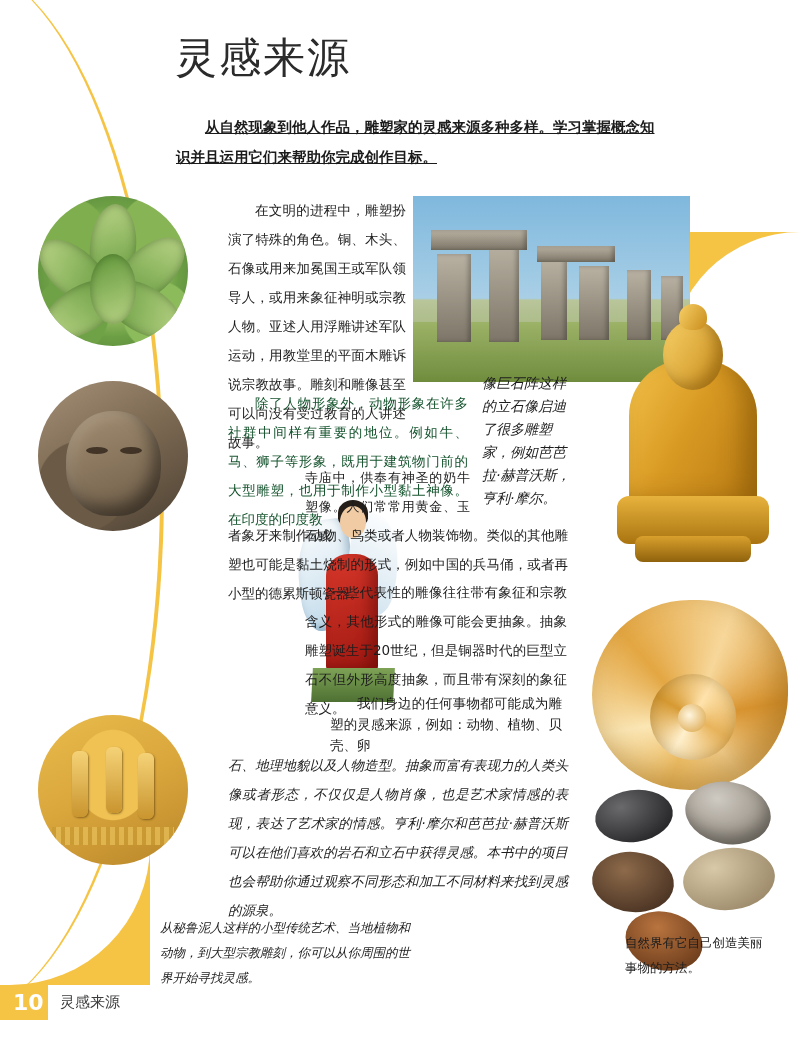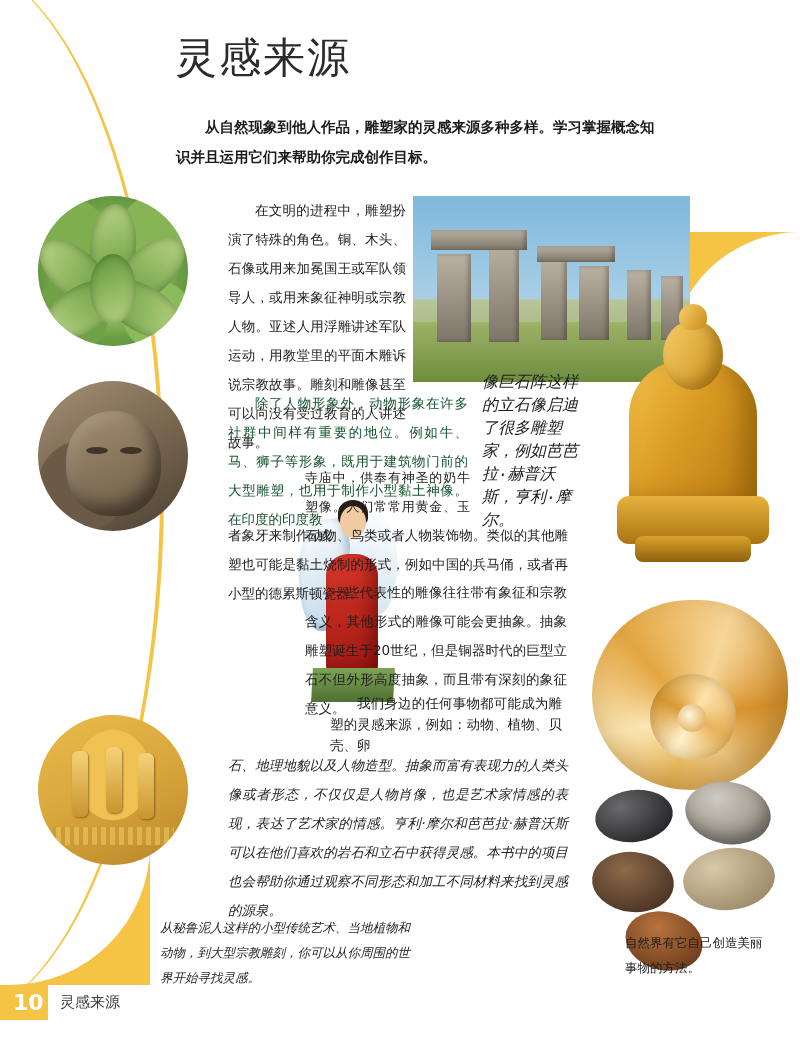--- a/index.html
+++ b/index.html
@@ -49,20 +49,21 @@
   .title{
     position:absolute;left:175px;top:30px;
     font-size:42px;color:#2b2b2b;letter-spacing:2px;
   }
 
   
   .intro{
     position:absolute;left:176px;top:112px;width:490px;
     font-size:14.5px;line-height:30px;color:#1b1b1b;font-weight:bold;
     text-indent:2em;
+    text-decoration:underline;
   }
 
   
   .col-a{
     position:absolute;left:228px;top:196px;width:178px;
     font-size:13.5px;line-height:29px;color:#1d1d1d;text-align:justify;
     text-indent:2em;
   }
   .col-b{
     position:absolute;left:228px;top:377px;width:240px;
@@ -89,21 +90,21 @@
     text-indent:2em;
   }
   .col-g{
     position:absolute;left:228px;top:751px;width:340px;
     font-size:13.5px;line-height:29px;color:#1d1d1d;text-align:justify;font-style:italic;
   }
 
   
   .caption-stone{
     position:absolute;left:482px;top:372px;width:96px;
-    font-size:16px;line-height:23px;color:#1d1d1d;font-style:italic;font-family:Liberation Mono, monospace;
+    font-size:14px;line-height:23px;color:#1d1d1d;font-style:italic;
   }
   .caption-clay{
     position:absolute;left:160px;top:915px;width:255px;
     font-size:12.5px;line-height:25px;color:#1d1d1d;font-style:italic;
   }
   .caption-nature{
     position:absolute;left:625px;top:930px;width:140px;
     font-size:12.5px;line-height:25px;color:#1d1d1d;
   }
 

